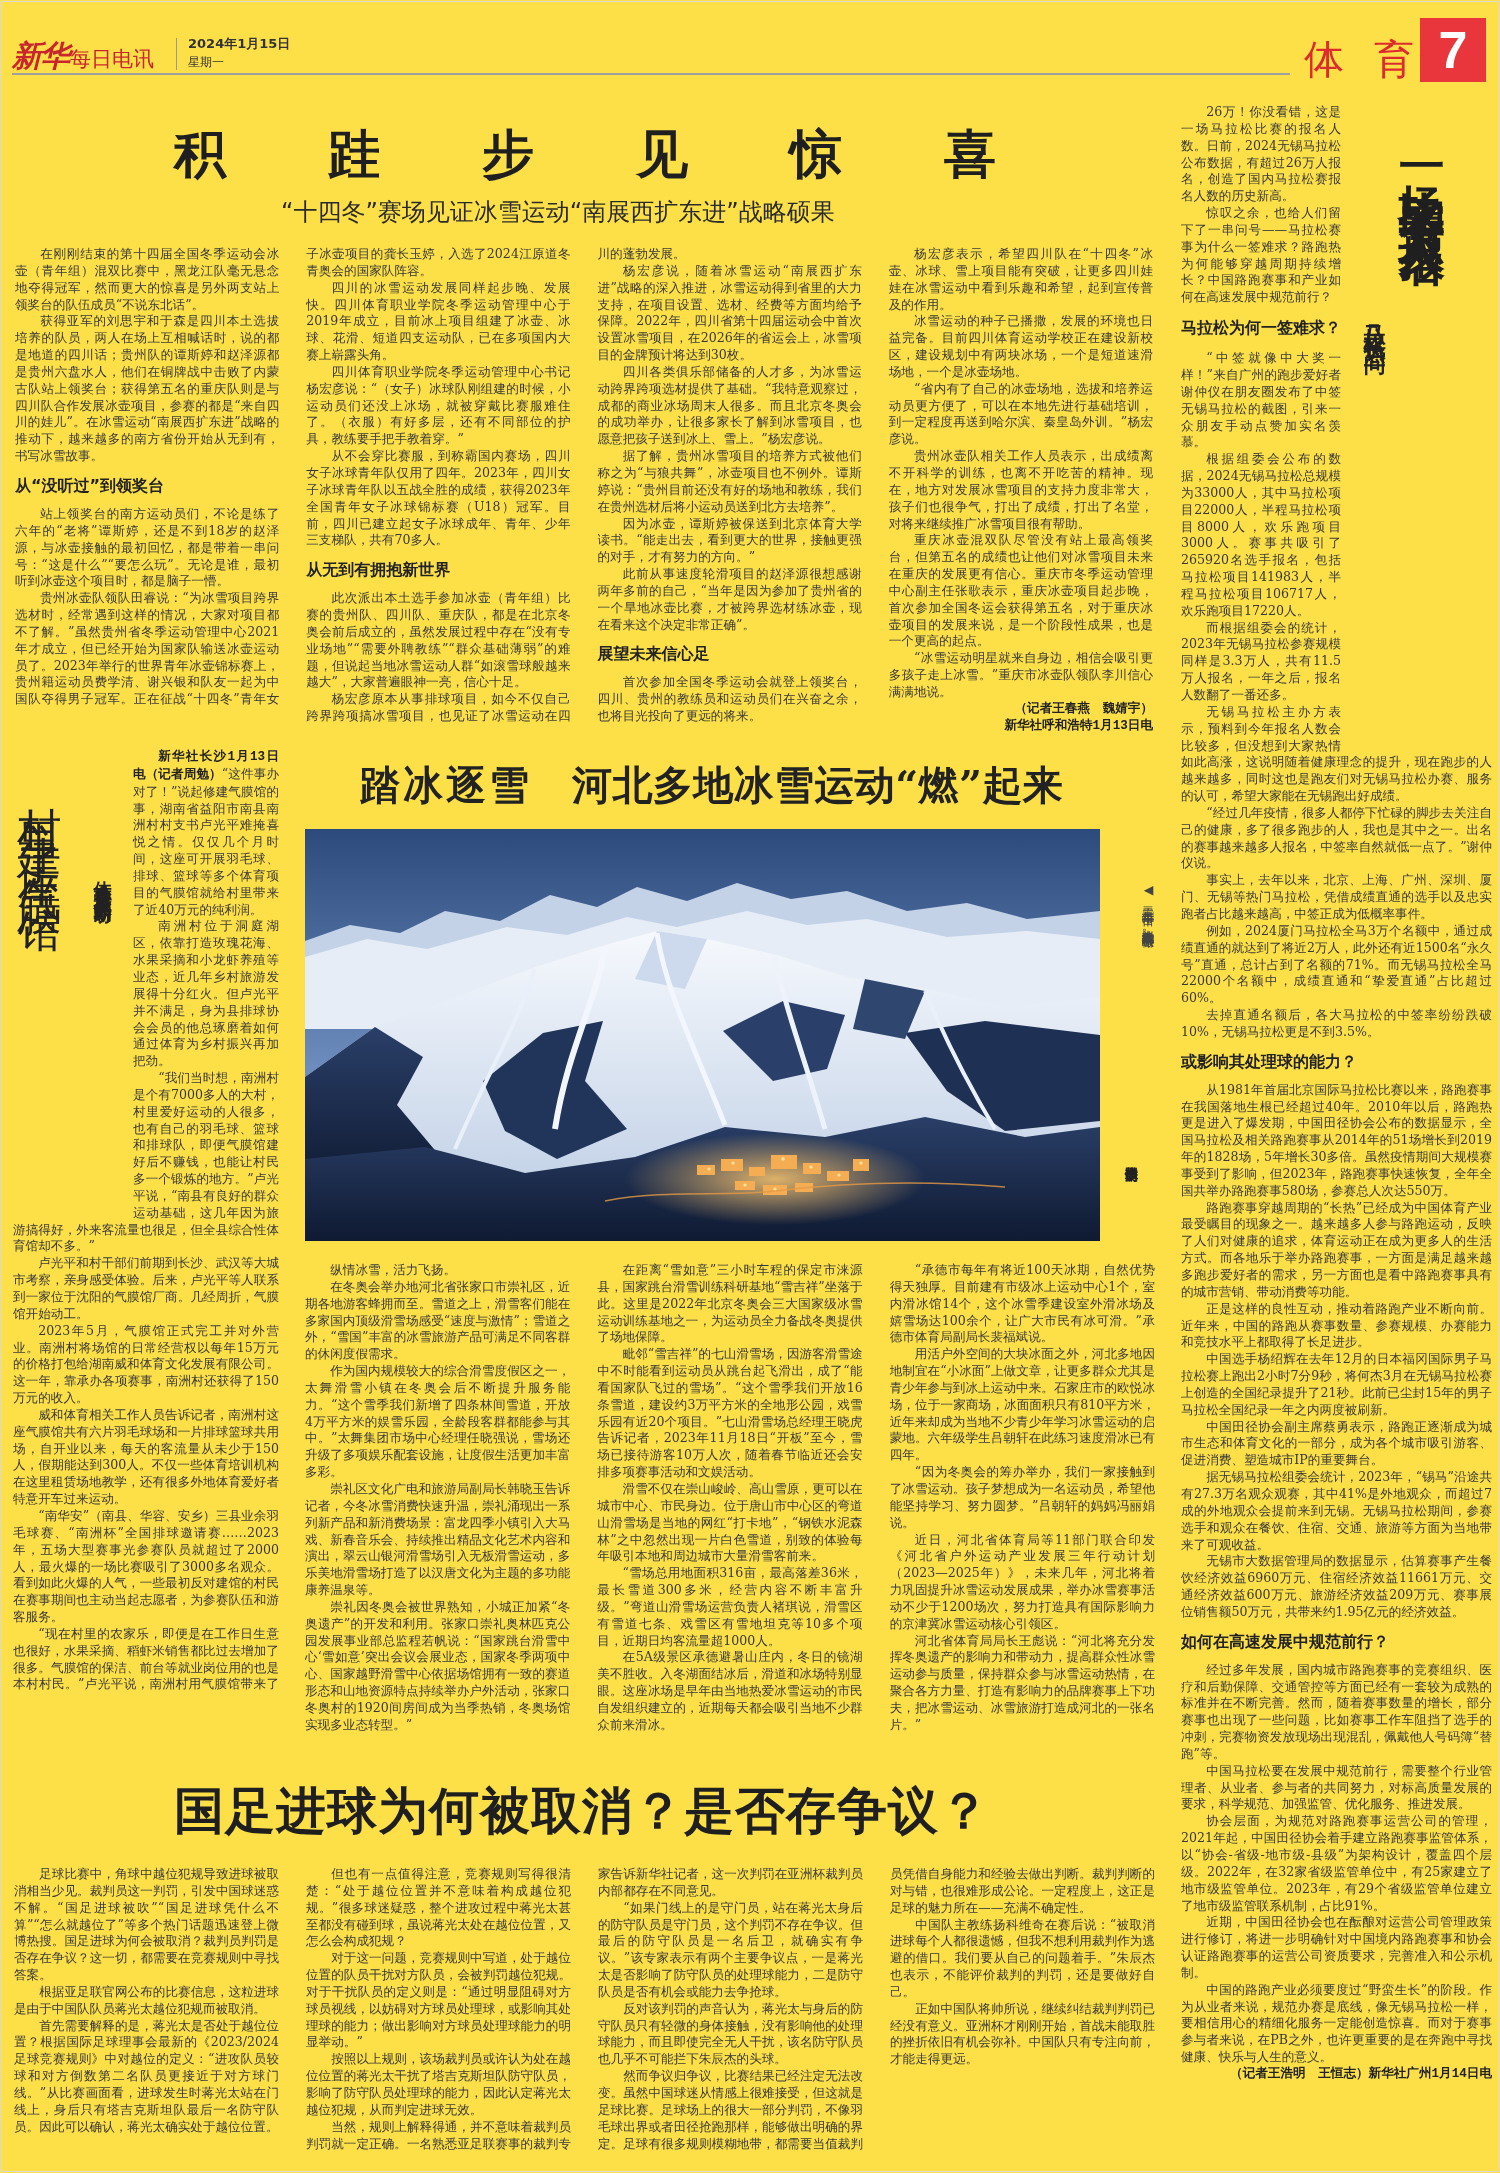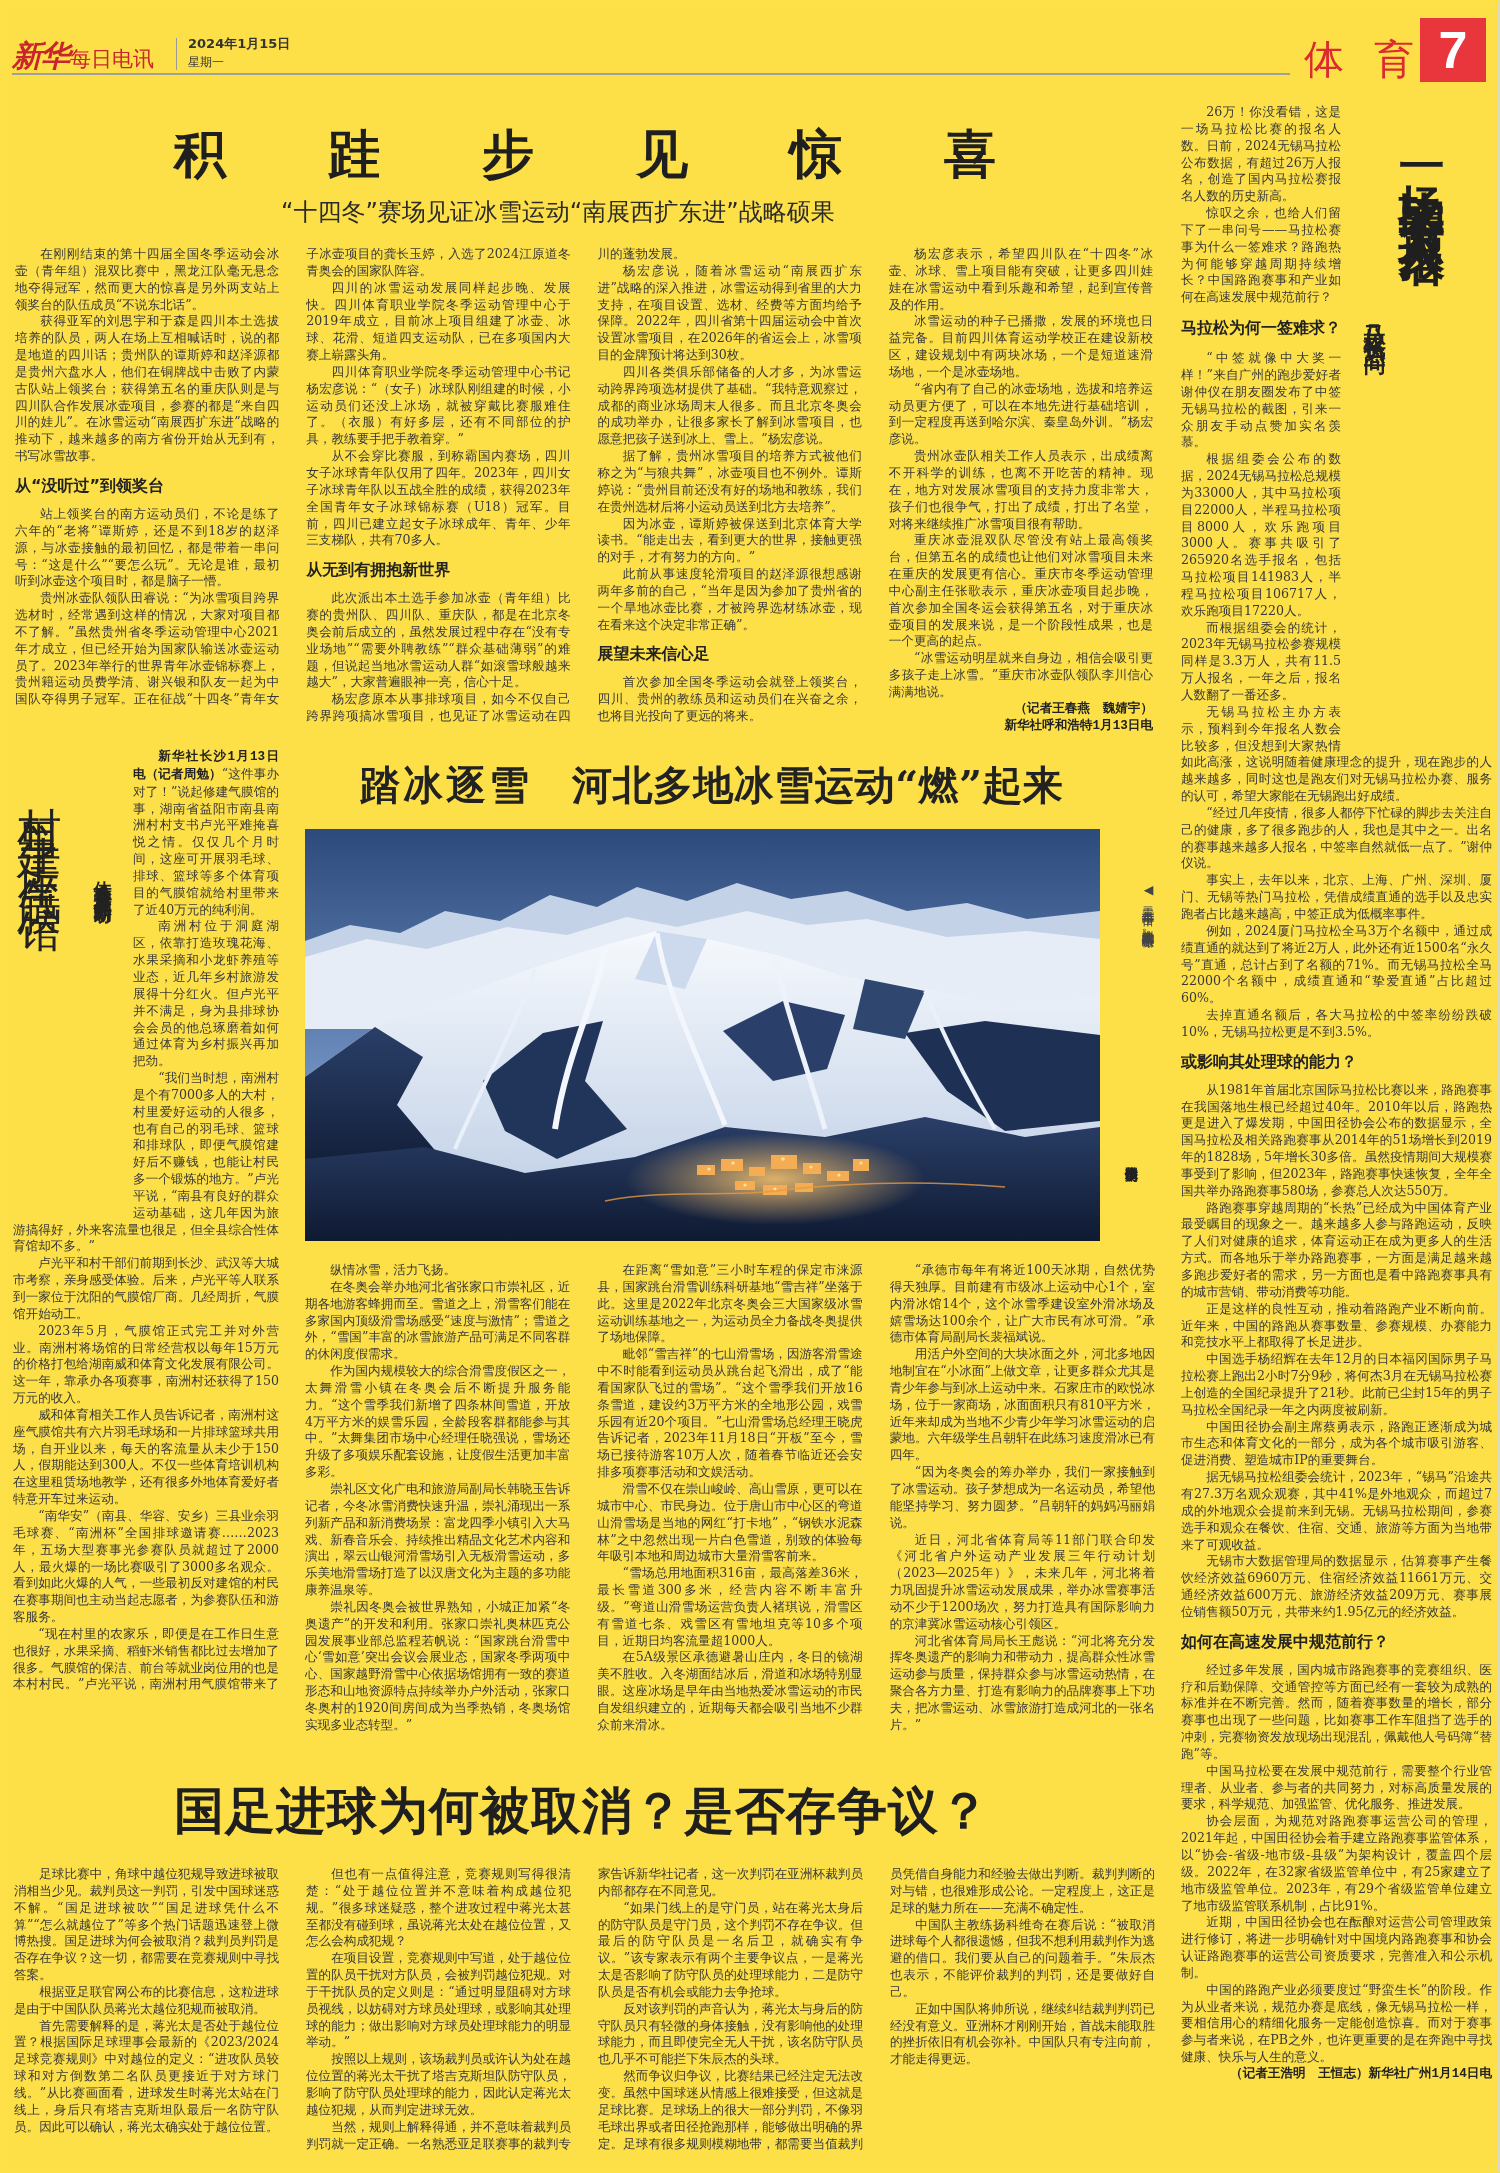--- a/index.html
+++ b/index.html
@@ -219,21 +219,21 @@
 
   </div>
 
   <div class="abs football-headline">国足进球为何被取消？是否存争议？</div>
 
   <div class="abs body cols cols4 football-body">
     <p>足球比赛中，角球中越位犯规导致进球被取消相当少见。裁判员这一判罚，引发中国球迷惑不解。“国足进球被吹”“国足进球凭什么不算”“怎么就越位了”等多个热门话题迅速登上微博热搜。国足进球为何会被取消？裁判员判罚是否存在争议？这一切，都需要在竞赛规则中寻找答案。</p>
     <p>根据亚足联官网公布的比赛信息，这粒进球是由于中国队队员蒋光太越位犯规而被取消。</p>
     <p>首先需要解释的是，蒋光太是否处于越位位置？根据国际足球理事会最新的《2023/2024足球竞赛规则》中对越位的定义：“进攻队员较球和对方倒数第二名队员更接近于对方球门线。”从比赛画面看，进球发生时蒋光太站在门线上，身后只有塔吉克斯坦队最后一名防守队员。因此可以确认，蒋光太确实处于越位位置。</p>
     <p>但也有一点值得注意，竞赛规则写得很清楚：“处于越位位置并不意味着构成越位犯规。”很多球迷疑惑，整个进攻过程中蒋光太甚至都没有碰到球，虽说蒋光太处在越位位置，又怎么会构成犯规？</p>
-    <p>在项目设置，竞赛规则中写道，处于越位位置的队员干扰对方队员，会被判罚越位犯规。对于干扰队员的定义则是：“通过明显阻碍对方球员视线，以妨碍对方球员处理球，或影响其处理球的能力；做出影响对方球员处理球能力的明显举动。”</p>
+    <p>对于这一问题，竞赛规则中写道，处于越位位置的队员干扰对方队员，会被判罚越位犯规。对于干扰队员的定义则是：“通过明显阻碍对方球员视线，以妨碍对方球员处理球，或影响其处理球的能力；做出影响对方球员处理球能力的明显举动。”</p>
     <p>按照以上规则，该场裁判员或许认为处在越位位置的蒋光太干扰了塔吉克斯坦队防守队员，影响了防守队员处理球的能力，因此认定蒋光太越位犯规，从而判定进球无效。</p>
     <p>当然，规则上解释得通，并不意味着裁判员判罚就一定正确。一名熟悉亚足联赛事的裁判专家告诉新华社记者，这一次判罚在亚洲杯裁判员内部都存在不同意见。</p>
     <p>“如果门线上的是守门员，站在蒋光太身后的防守队员是守门员，这个判罚不存在争议。但最后的防守队员是一名后卫，就确实有争议。”该专家表示有两个主要争议点，一是蒋光太是否影响了防守队员的处理球能力，二是防守队员是否有机会或能力去争抢球。</p>
     <p>反对该判罚的声音认为，蒋光太与身后的防守队员只有轻微的身体接触，没有影响他的处理球能力，而且即使完全无人干扰，该名防守队员也几乎不可能拦下朱辰杰的头球。</p>
     <p>然而争议归争议，比赛结果已经注定无法改变。虽然中国球迷从情感上很难接受，但这就是足球比赛。足球场上的很大一部分判罚，不像羽毛球出界或者田径抢跑那样，能够做出明确的界定。足球有很多规则模糊地带，都需要当值裁判员凭借自身能力和经验去做出判断。裁判判断的对与错，也很难形成公论。一定程度上，这正是足球的魅力所在——充满不确定性。</p>
     <p>中国队主教练扬科维奇在赛后说：“被取消进球每个人都很遗憾，但我不想利用裁判作为逃避的借口。我们要从自己的问题着手。”朱辰杰也表示，不能评价裁判的判罚，还是要做好自己。</p>
     <p>正如中国队将帅所说，继续纠结裁判判罚已经没有意义。亚洲杯才刚刚开始，首战未能取胜的挫折依旧有机会弥补。中国队只有专注向前，才能走得更远。</p>
 
   </div>
 

